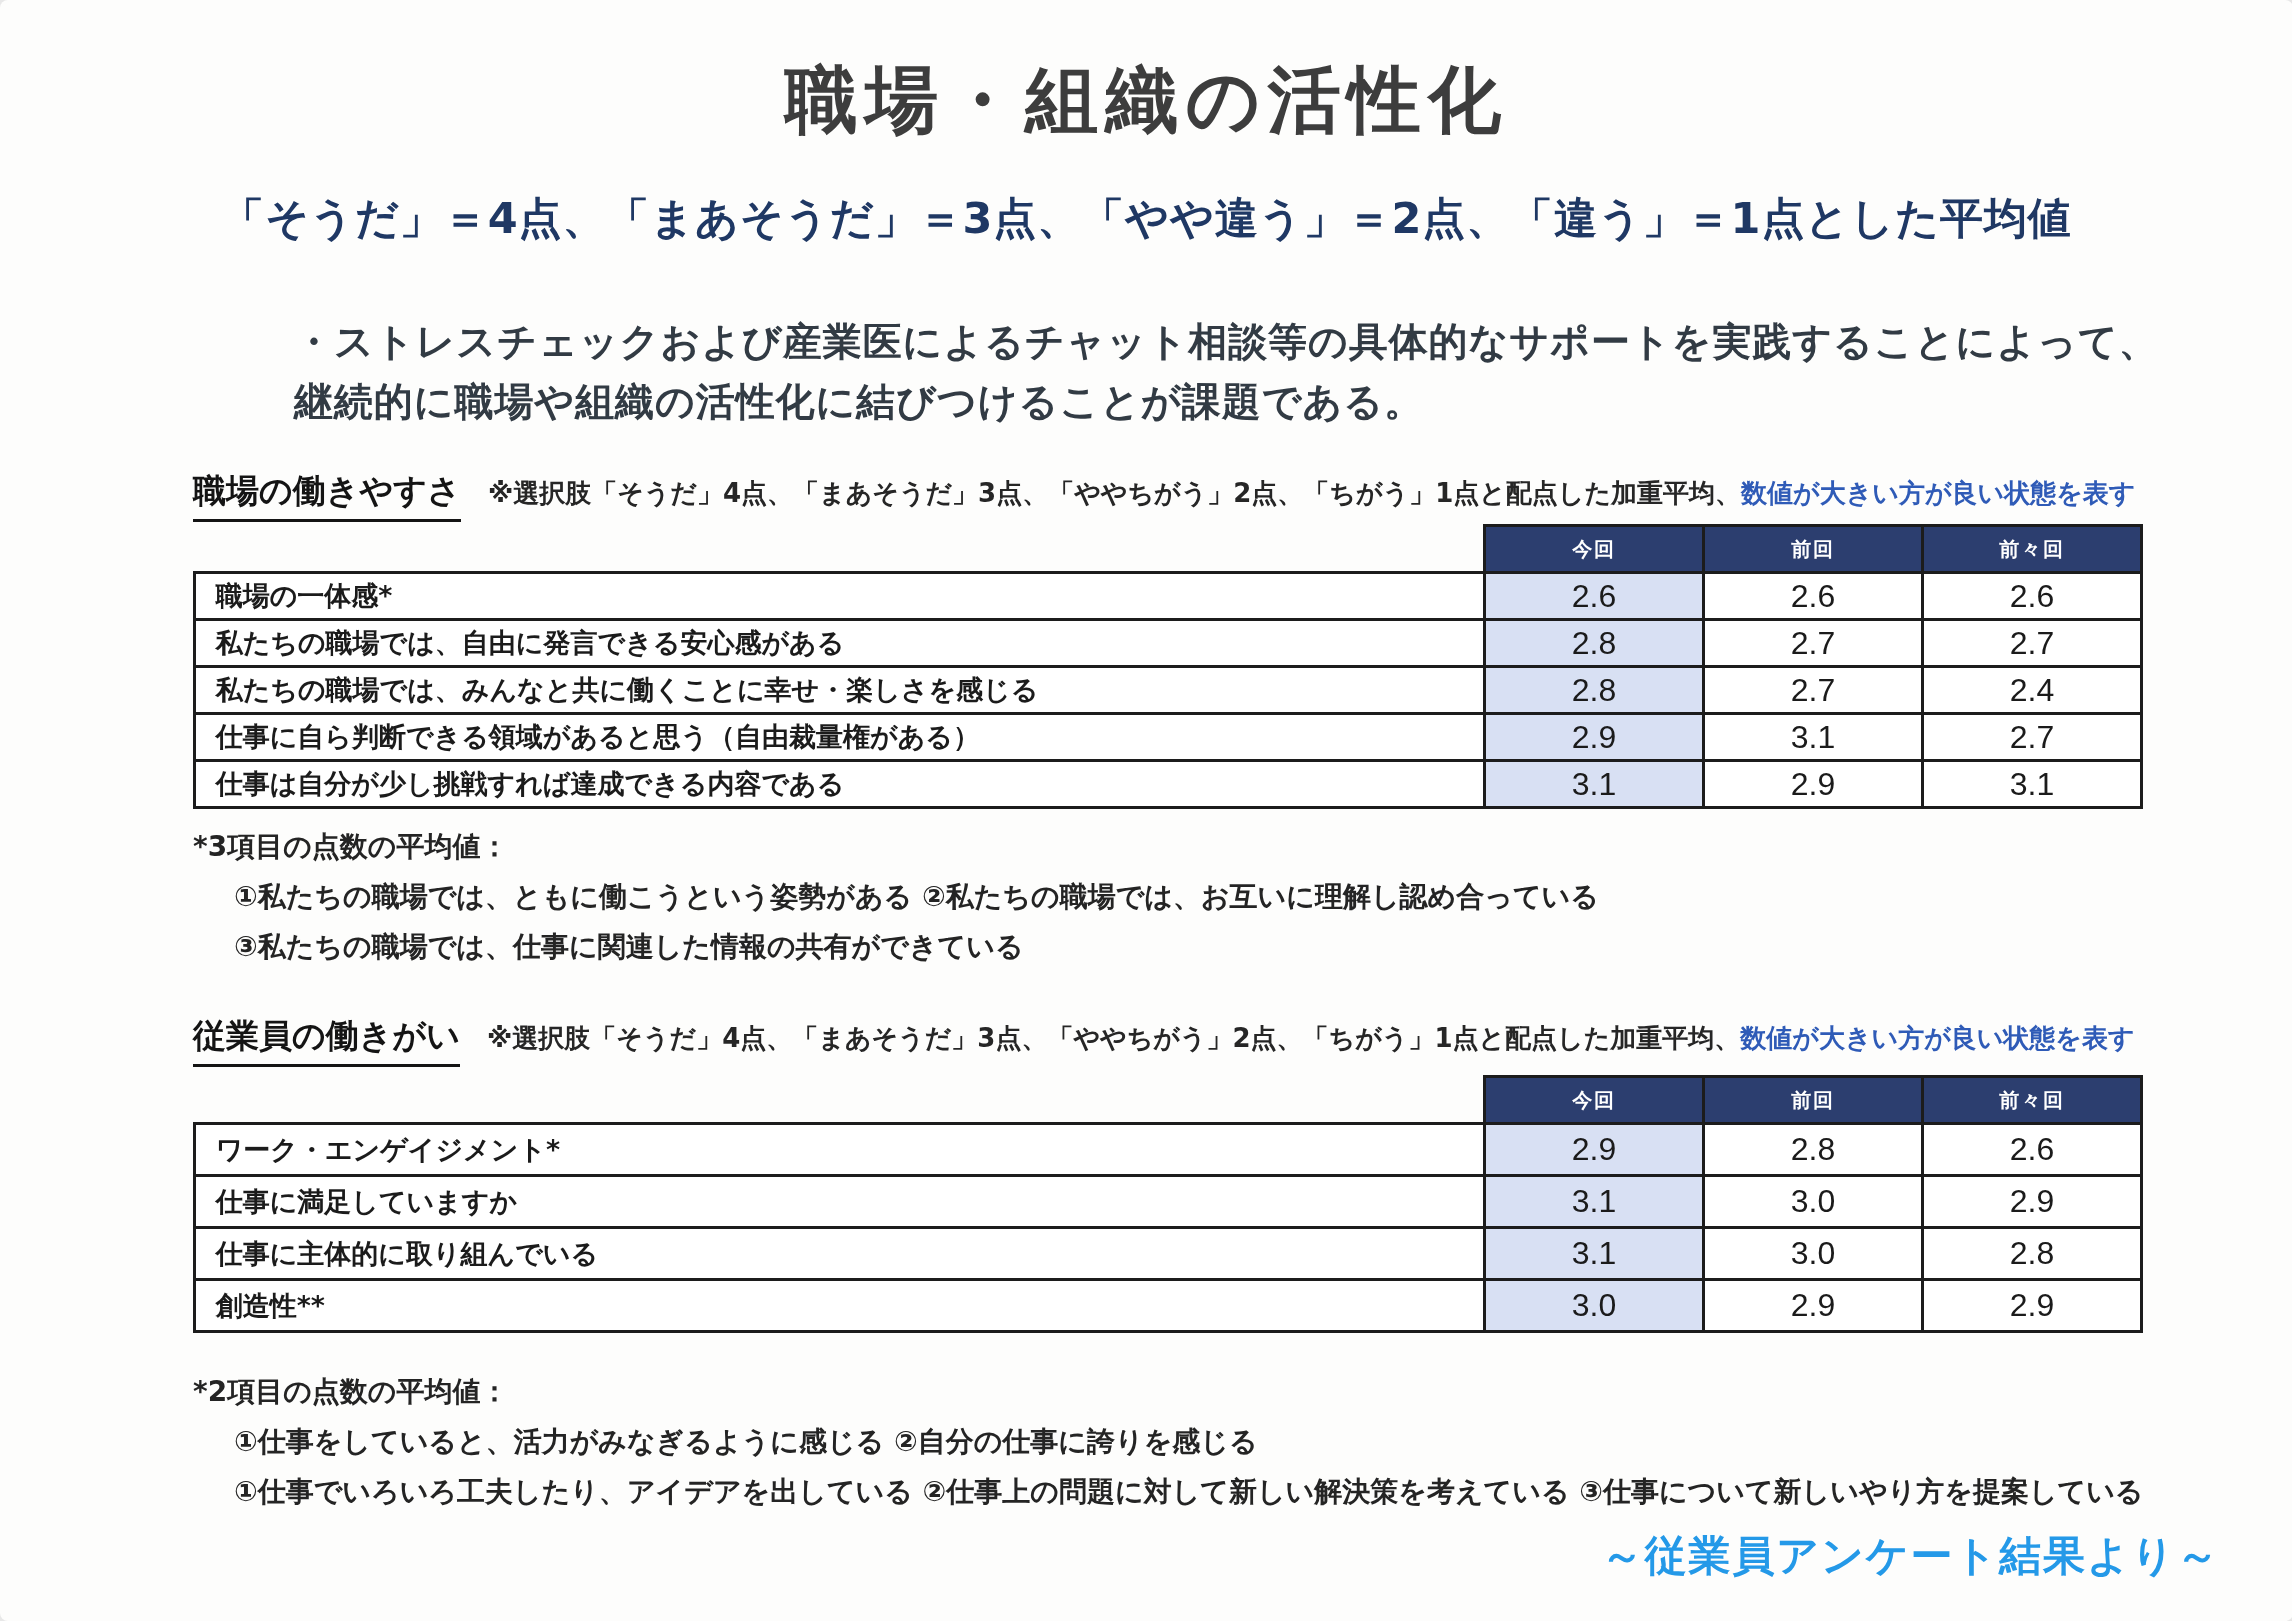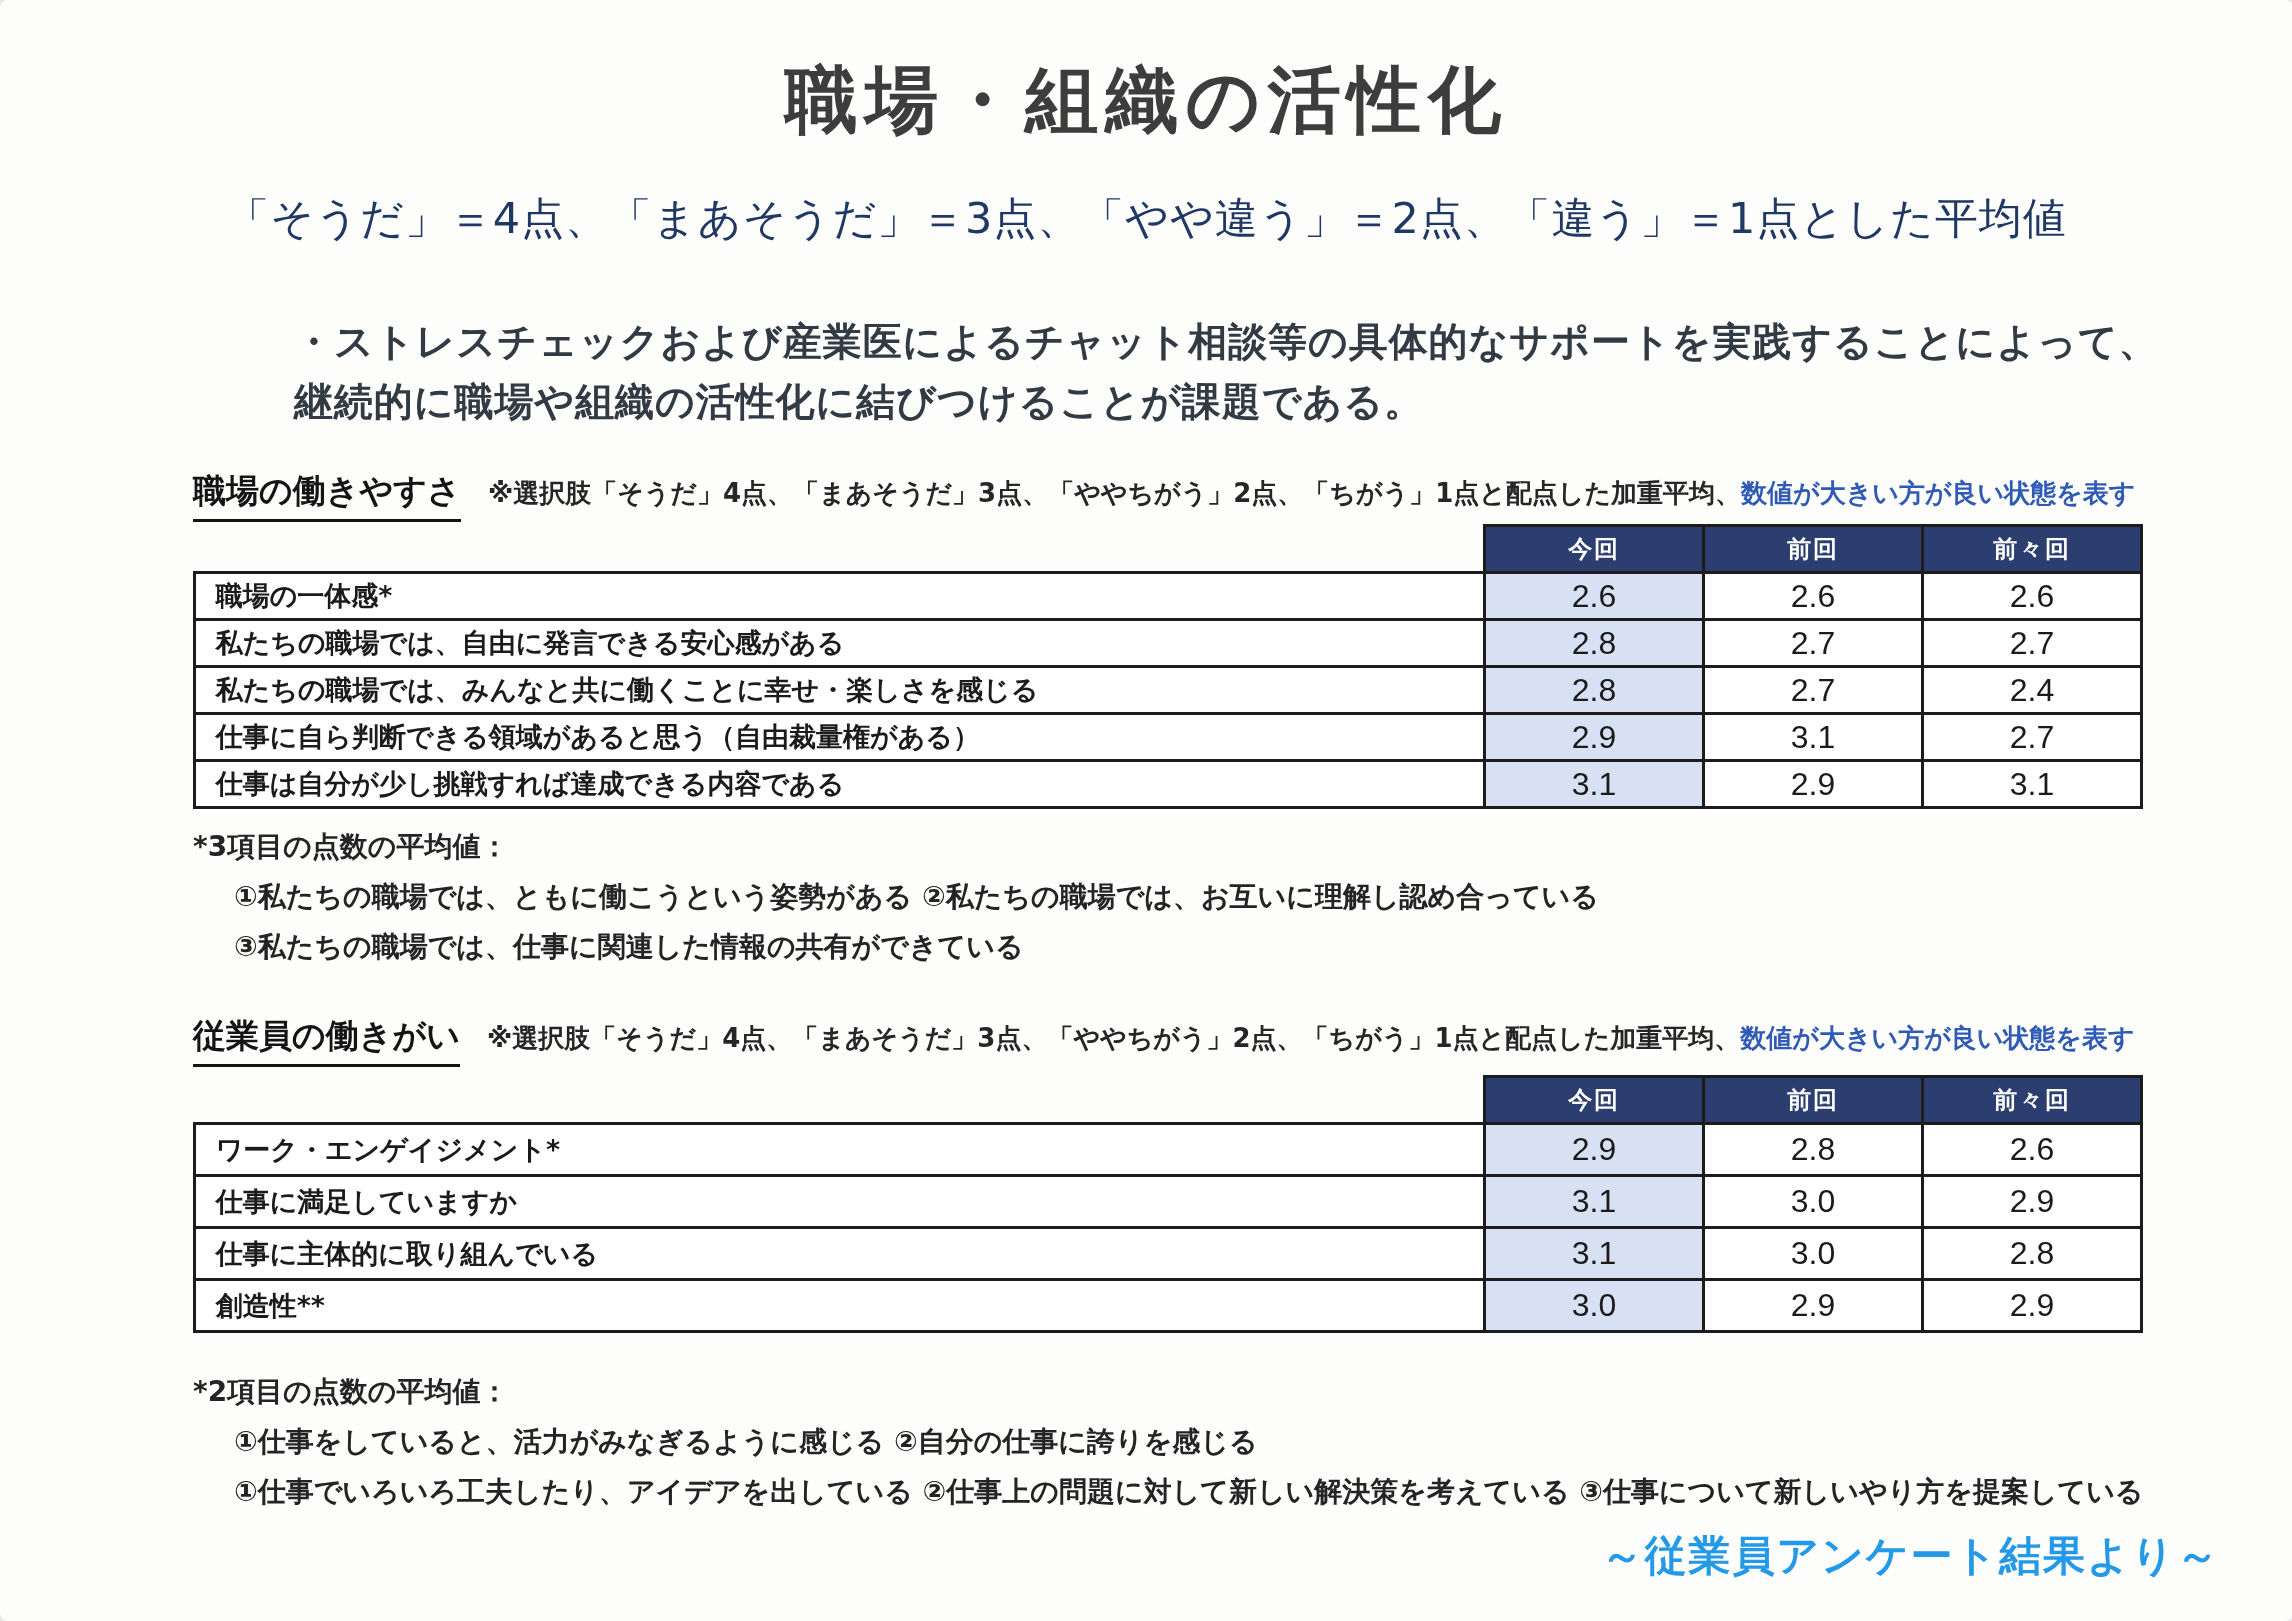--- a/index.html
+++ b/index.html
@@ -7,21 +7,21 @@
     position:relative; width:2293px; height:1621px; background:#fdfdfc;
     font-family:"DejaVu Sans","Liberation Sans",sans-serif; color:#222;
     overflow:hidden; margin:0 auto;border-radius:8px;
   }
   .title {
     position:absolute; top:52px; left:0; width:100%; text-align:center;
     font-size:73px; font-weight:bold; color:#3d3d3d; letter-spacing:7.2px;
   }
   .subtitle {
     position:absolute; top:190px; left:0; width:100%; text-align:center;
-    font-size:43px; font-weight:normal; color:#1f3864; letter-spacing:0.9px;
+    font-size:43px; font-weight:bold; color:#1f3864; letter-spacing:0.9px;
   }
   .intro {
     position:absolute; left:294px; top:312px; font-size:39px; font-weight:bold;
     color:#323b44; line-height:1.55; letter-spacing:0.9px;
   }
   .section-head {
     position:absolute; left:193px; display:flex; align-items:baseline; gap:27px; white-space:nowrap;
   }
   .sec1-head { top:469px; }
   .sec2-head { top:1014px; }
@@ -33,21 +33,21 @@
   .section-note .hl { color:#2f5bb7; }
 
   table.tbl { position:absolute; left:193px; border-collapse:collapse; table-layout:fixed; }
   .tbl1 { top:524px; }
   .tbl2 { top:1075px; }
   table.tbl col.c-label { width:1290px; }
   table.tbl col.c-val { width:219px; }
   .tbl th, .tbl td { border:3.6px solid #1c1c1c; box-sizing:border-box; }
   .tbl th.spacer { border:none; background:transparent; }
   .tbl th.h {
-    background:#2c3e6f; color:#ffffff; font-size:24px; font-weight:bold;
+    background:#2c3e6f; color:#ffffff; font-size:20px; font-weight:bold;
     height:47px; text-align:center; letter-spacing:1.8px;
   }
   .tbl td.label {
     font-size:27px; font-weight:bold; color:#1b1b1b; text-align:left;
     padding-left:19.7px; background:#ffffff;
   }
   .tbl1 td { height:47px; }
   .tbl2 td { height:52px; }
   .tbl td.val {
     font-size:32px; color:#1b1b1b; text-align:center; background:#ffffff;

